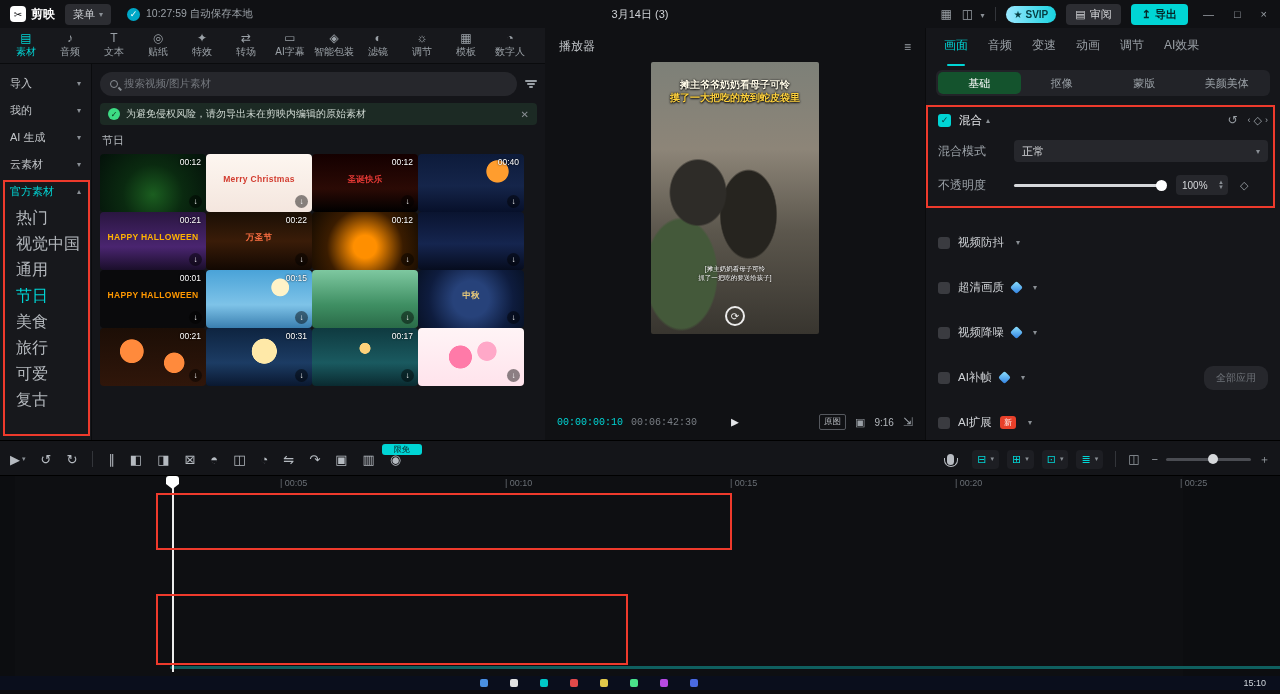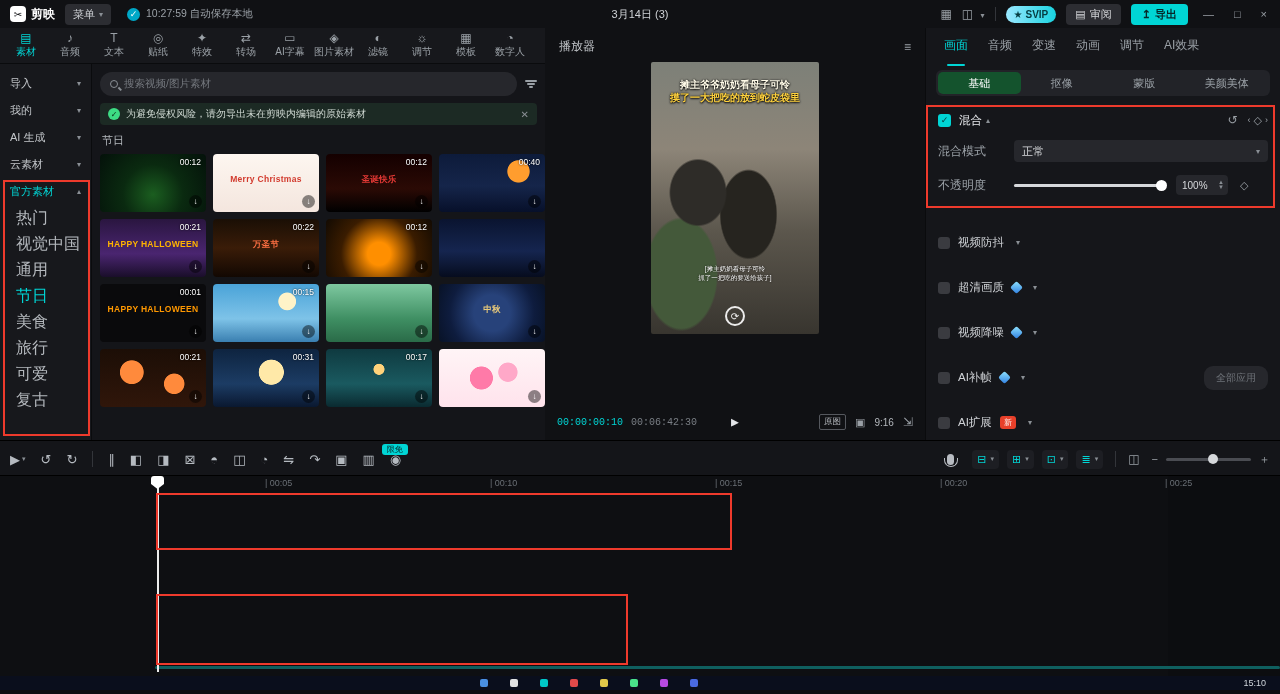--- a/index.html
+++ b/index.html
@@ -40,21 +40,21 @@
 .s-icon{width:8px;height:8px;border:1.5px solid #8a8f95;border-radius:50%;position:relative;flex:none}
 .s-icon::after{content:"";position:absolute;left:7px;top:7px;width:4px;height:1.5px;background:#8a8f95;transform:rotate(45deg)}
 .placeholder{color:#74787e;font-size:10.5px}
 .funnel{width:12px;height:10px;position:relative}
 .funnel i{display:block;height:2px;background:#9aa0a6;margin:1px auto;border-radius:1px}
 .funnel i:nth-child(1){width:12px}.funnel i:nth-child(2){width:8px}.funnel i:nth-child(3){width:4px}
 .notice{display:flex;align-items:center;gap:6px;background:#1c2a24;margin:7px 8px 0;border-radius:4px;height:22px;padding:0 8px;color:#cfd8d2;font-size:10px}
 .n-check{width:12px;height:12px;border-radius:50%;background:#3ddc84;color:#0a2a14;font-size:8px;display:flex;align-items:center;justify-content:center;flex:none}
 .n-close{margin-left:auto;color:#8a8f95;font-size:10px;cursor:pointer}
 .section-title{margin:8px 10px 6px;color:#b4b8bd;font-size:11px}
-#grid{display:grid;grid-template-columns:repeat(4,106px);gap:7px;padding:0 8px}
+#grid{display:grid;grid-template-columns:repeat(4,106px);gap:0;padding:0 8px}
 .thumb{position:relative;height:58px;border-radius:4px;overflow:hidden;cursor:pointer}
 .t-title{position:absolute;top:34%;left:0;width:100%;text-align:center;font-size:8.5px;font-weight:bold;letter-spacing:.3px}
 .t-dur{position:absolute;top:3px;right:5px;font-size:8.5px;color:#fff;text-shadow:0 0 2px #000}
 .t-dl{position:absolute;right:4px;bottom:4px;width:13px;height:13px;border-radius:50%;background:rgba(0,0,0,.45);color:#fff;font-size:8px;display:flex;align-items:center;justify-content:center}
 
 #player{position:absolute;top:28px;left:545px;width:380px;height:412px;background:#101114}
 .pl-head{display:flex;align-items:center;justify-content:space-between;padding:10px 14px 0;color:#c3c6ca;font-size:12px}
 .video{position:absolute;left:106px;top:34px;width:168px;height:272px;background:
  radial-gradient(ellipse at 28% 48%,#2e2c28 0 16%,transparent 17%),
  radial-gradient(ellipse at 58% 56%,#26241f 0 20%,transparent 21%),
@@ -108,32 +108,32 @@
 .isec-lb{color:#cfd2d6;font-size:11.5px}
 .gem{width:9px;height:9px;background:linear-gradient(135deg,#8fe3ff,#2f7fe0);transform:rotate(45deg);border-radius:2px}
 .newb{background:#e8402a;color:#fff;font-size:8px;padding:1px 4px;border-radius:3px}
 .apply-btn{position:absolute;right:0;background:#26272c;border:none;color:#6e7278;font-size:10px;padding:5px 12px;border-radius:9px}
 
 #toolbar{position:absolute;top:440px;left:0;width:1280px;height:36px;background:#141519;border-top:1px solid #000;border-bottom:1px solid #000}
 #timeline-tools-left{position:absolute;left:10px;top:0;height:36px;display:flex;align-items:center;gap:15px}
 .tool{position:relative;color:#b5bac0;font-size:13px;cursor:pointer;display:flex;align-items:center}
 .tchev{font-style:normal;font-size:7px;color:#8a8f95;margin-left:2px}
 .tdiv{width:1px;height:16px;background:#33353a}
-.limited{position:absolute;top:-8px;left:-8px;background:#00d5d5;color:#05282a;font-size:8px;padding:0 5px;border-radius:3px;white-space:nowrap}
+.limited{position:absolute;top:-8px;left:-8px;background:#00d5d5;color:#05282a;font-size:8px;padding:0 12px;border-radius:3px;white-space:nowrap}
 #tools-right{position:absolute;right:10px;top:0;height:36px;display:flex;align-items:center;gap:12px}
 .mic{position:relative;width:7px;height:11px;background:#b8bcc2;border-radius:4px;margin-right:6px}
 .mic::after{content:"";position:absolute;left:-3.5px;top:4px;width:12px;height:8px;border:1.5px solid #b8bcc2;border-top:none;border-radius:0 0 8px 8px}
 #track-chips{display:flex;gap:8px}
 .chip{display:flex;align-items:center;gap:2px;background:#1d1e23;border-radius:4px;padding:3px 5px;cursor:pointer}
 .chip-ic{font-style:normal;color:#00d5d5;font-size:11px}
 .zoomer{display:flex;align-items:center;gap:8px;color:#9aa0a6}
 .z-track{position:relative;width:85px;height:3px;background:#4a4c52;border-radius:2px}
 .z-knob{position:absolute;left:42px;top:-3.5px;width:10px;height:10px;border-radius:50%;background:#d6d8db}
 
-#timeline{position:absolute;top:476px;left:0;width:1168px;height:204px;background:#0e0f12}
+#timeline{position:absolute;top:476px;left:15px;width:1168px;height:204px;background:#0e0f12}
 #timeline-ruler{position:absolute;top:0;left:155px;width:1125px;height:16px;color:#6a6f75;font-size:9px}
 .rlab{position:absolute;top:2px;white-space:nowrap}
 .playhead-line{position:absolute;left:157px;top:0;width:2px;height:196px;background:#ececec;z-index:20}
 .playhead-cap{position:absolute;left:151px;top:0;width:13px;height:13px;background:#fff;border-radius:3px;clip-path:polygon(0 0,100% 0,100% 62%,50% 100%,0 62%);z-index:21}
 .tl-scroll{position:absolute;left:155px;top:190px;width:1125px;height:3px;background:#0f5f5f;border-radius:2px}
 
 .ann{position:absolute;border:2px solid #ee3a2c;z-index:40;pointer-events:none}
 
 #taskbar{position:absolute;left:0;top:676px;width:1280px;height:14px;background:#0a0e1c;display:flex;align-items:center}
 .tk-dots{position:absolute;left:480px;display:flex;gap:22px}
@@ -203,21 +203,21 @@
     <div class="mtab ">
     <span class="mtab-ic">⇄</span>
     <span class="mtab-lb">转场</span>
     </div>
     <div class="mtab ">
     <span class="mtab-ic">▭</span>
     <span class="mtab-lb">AI字幕</span>
     </div>
     <div class="mtab ">
     <span class="mtab-ic">◈</span>
-    <span class="mtab-lb">图片素材</span>
+    <span class="mtab-lb">智能包装</span>
     </div>
     <div class="mtab ">
     <span class="mtab-ic">◐</span>
     <span class="mtab-lb">滤镜</span>
     </div>
     <div class="mtab ">
     <span class="mtab-ic">☼</span>
     <span class="mtab-lb">调节</span>
     </div>
     <div class="mtab ">

